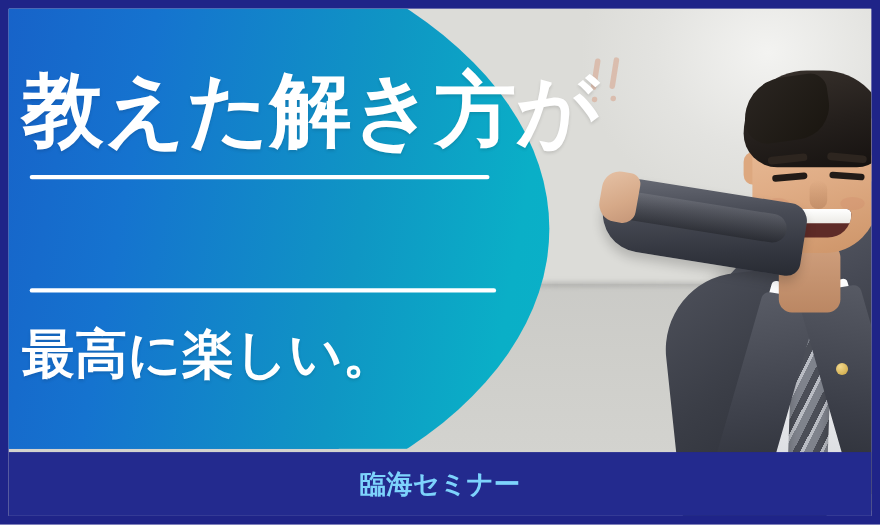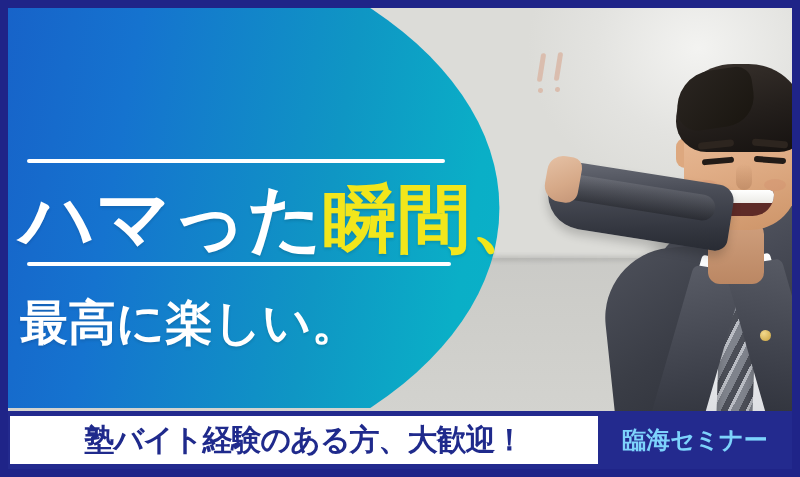--- a/index.html
+++ b/index.html
@@ -332,30 +332,27 @@
       <div class="arm"></div>
       <div class="arm-shade"></div>
       <div class="hand"></div>
     </div>
   </div>
 
   <div class="panel-edge-fix"></div>
   <div class="panel"></div>
 
   <div class="copy">
+    <div class="line line1">教えた解き方が</div>
 
     <div class="rule rule1"></div>
 
-    <div class="line line2"><span>ハマった</span><span class="hl">瞬間、</span></div>
 
     <div class="rule rule2"></div>
 
     <div class="line line3">最高に楽しい。</div>
   </div>
 
   <div class="bottombar">
-    <div class="tagbox">
-      <span>塾バイト経験のある方、大歓迎！</span>
-    </div>
     <div class="brand">臨海セミナー</div>
   </div>
 
 </div>
 
 </body></html>

